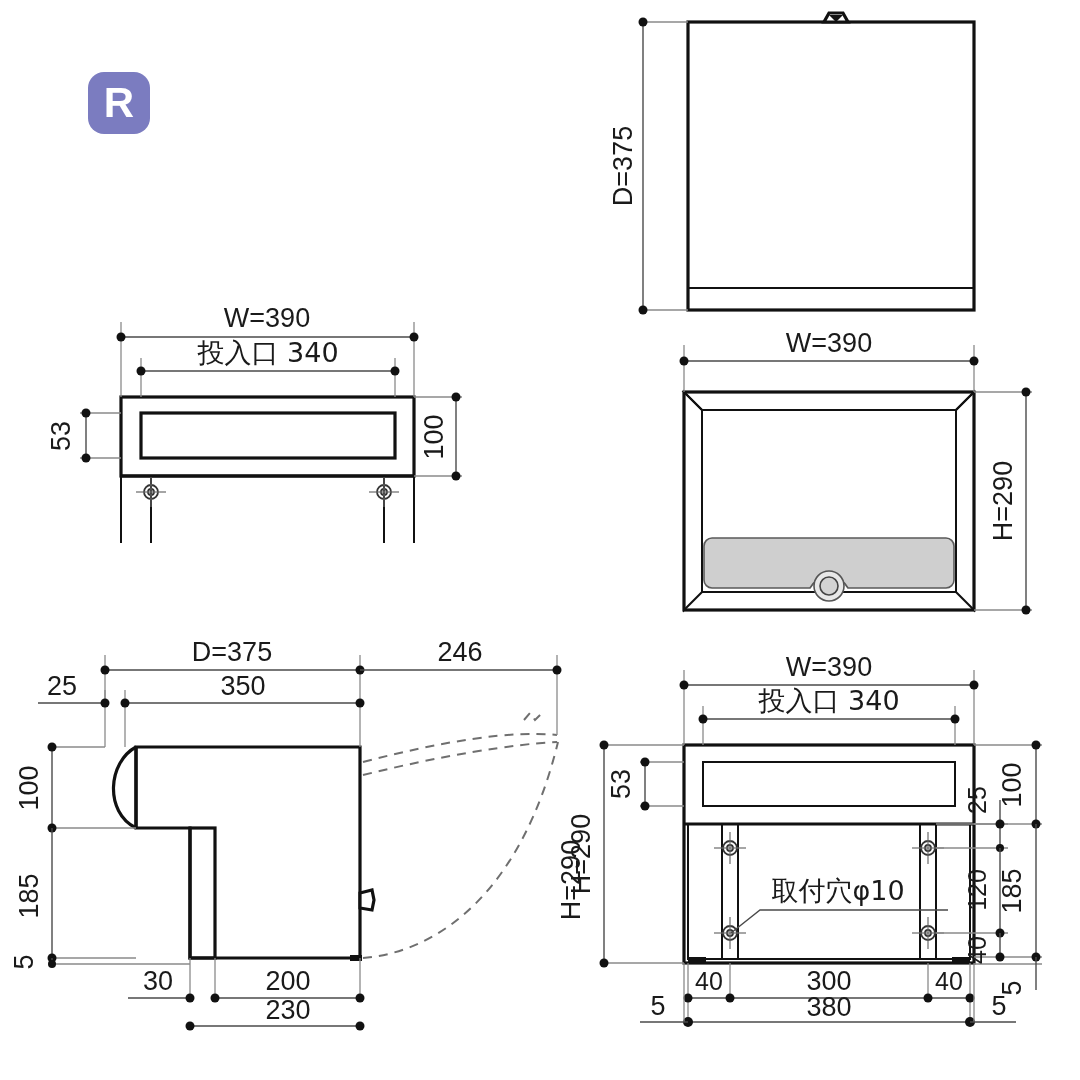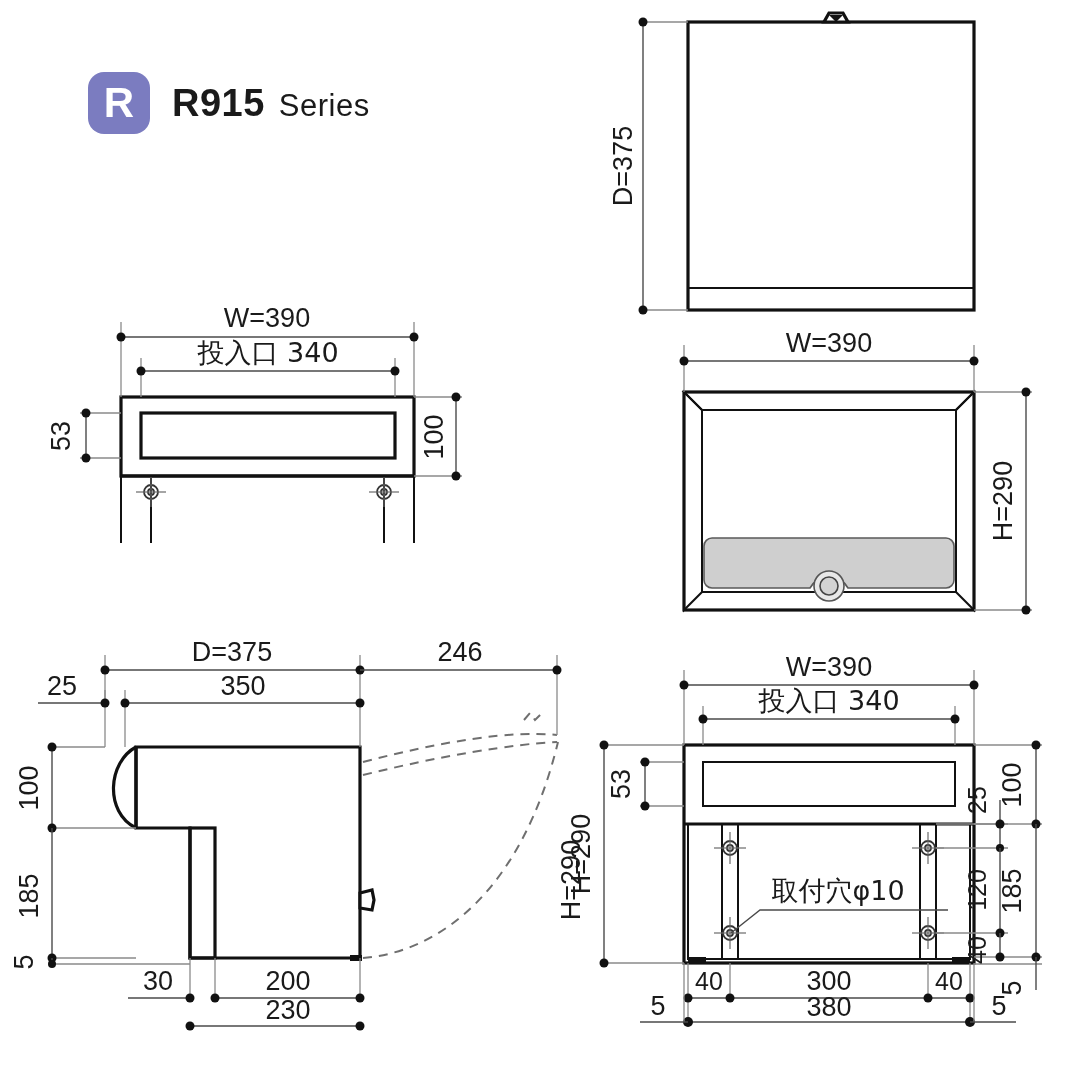--- a/index.html
+++ b/index.html
@@ -31,23 +31,20 @@
 </style>
 </head>
 <body>
 
 <div id="sheet">
 
   <div class="ttl-wrap">
     <div class="logo-badge">
       <span>R</span>
     </div>
-    <div>
-      <span class="ttl-main">R915</span><span class="ttl-sub">Series</span>
-    </div>
   </div>
 
   <svg width="1080" height="1080" viewBox="0 0 1080 1080">
 
     <g>
       <rect class="objf" x="688" y="22" width="286" height="288"></rect>
       <line class="obj-thin" x1="688" y1="288" x2="974" y2="288"></line>
 
       <path class="objf" d="M824 22 L848 22 L843 13 L829 13 Z"></path>
       <polygon points="829,15 843,15 836,22" fill="#111"></polygon>

